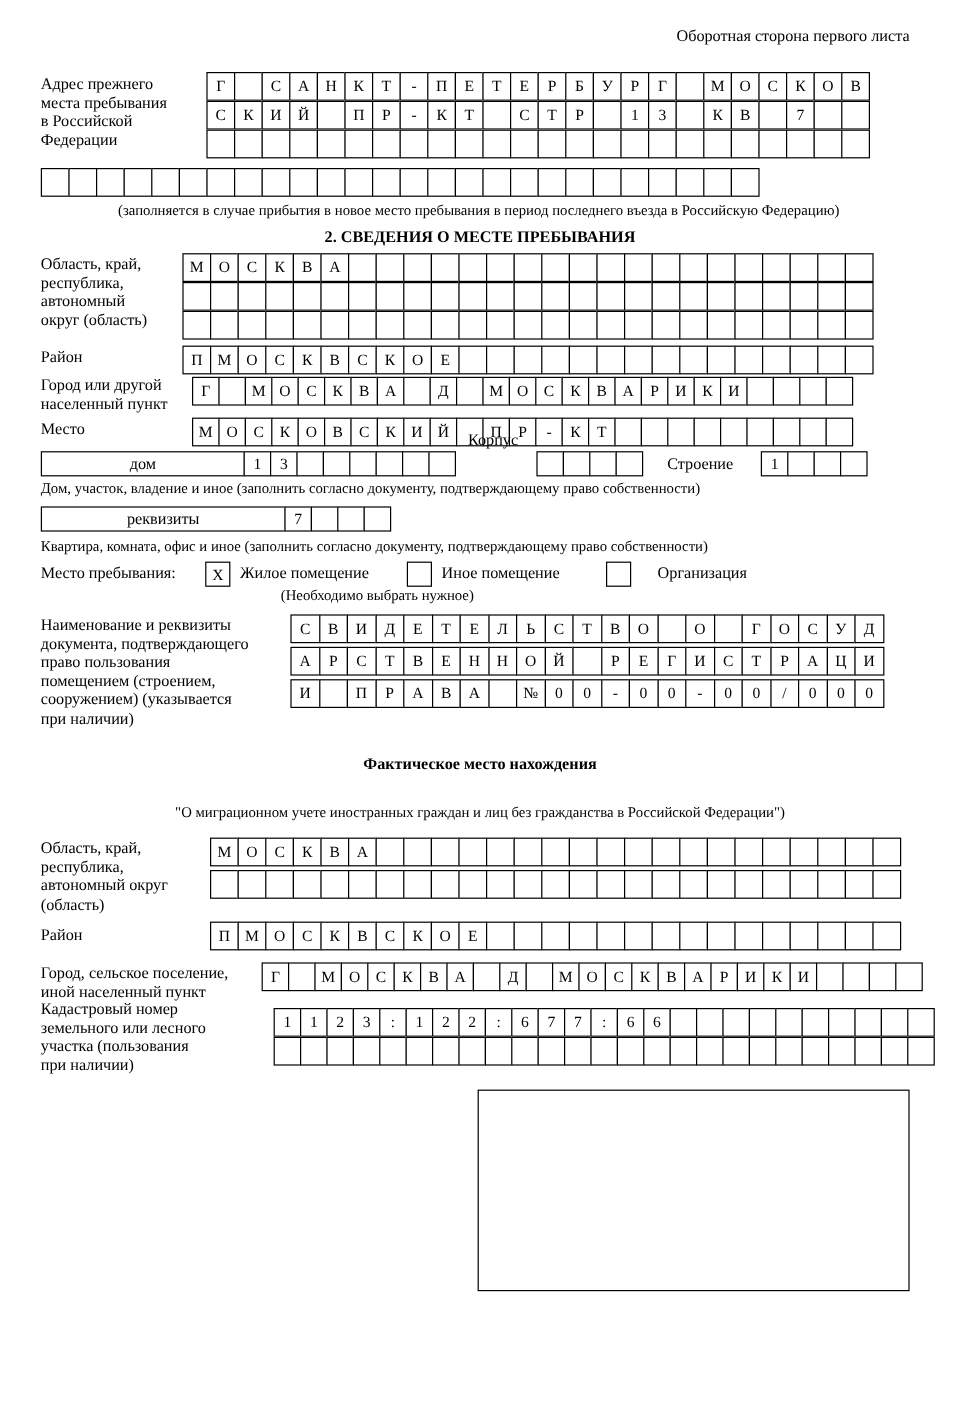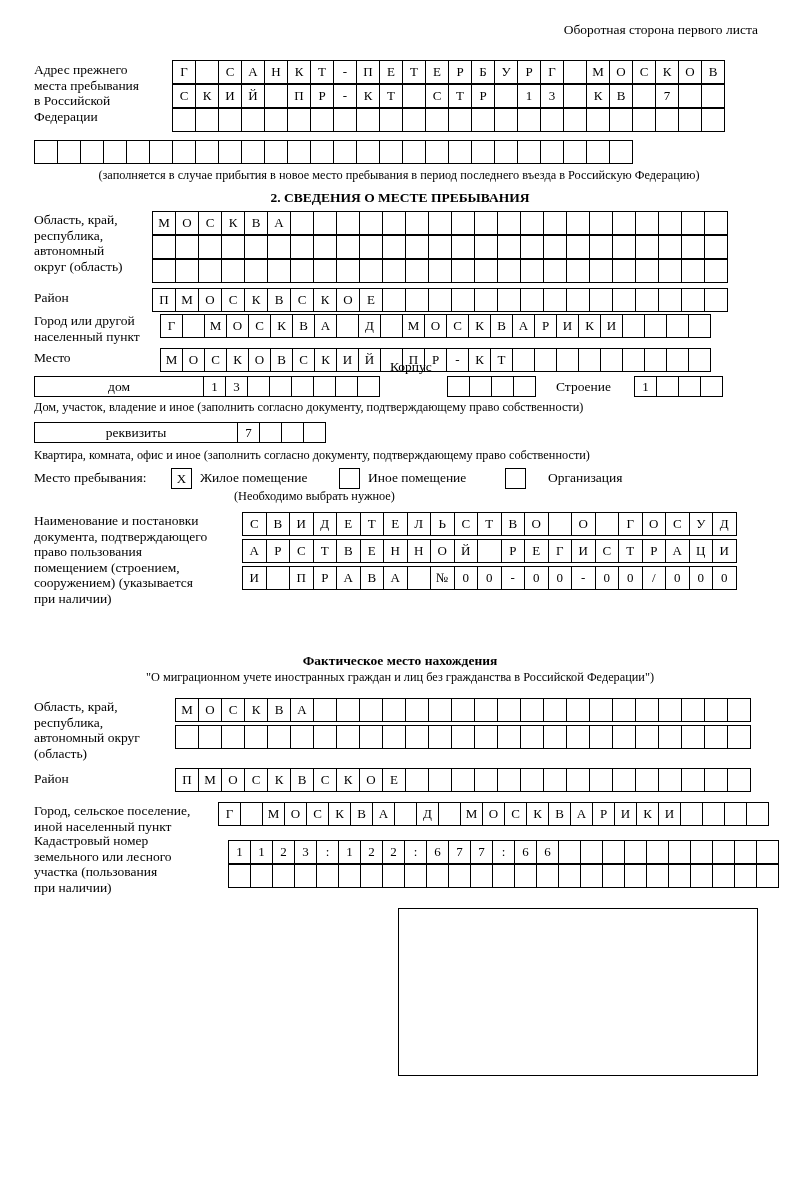--- a/index.html
+++ b/index.html
@@ -421,21 +421,21 @@
 
   <div class="lbl" style="left:34px; top:470px;">Место пребывания:</div>
   <div class="checkbox" style="left:171px; top:468px;">X</div>
   <div class="lbl" style="left:200px; top:470px;">Жилое помещение</div>
   <div class="checkbox" style="left:339px; top:468px;"></div>
   <div class="lbl" style="left:368px; top:470px;">Иное помещение</div>
   <div class="checkbox" style="left:505px; top:468px;"></div>
   <div class="lbl" style="left:548px; top:470px;">Организация</div>
   <div class="lbl small" style="left:234px; top:489px;">(Необходимо выбрать нужное)</div>
 
-  <div class="lbl" style="left:34px; top:513px; width:205px;">Наименование и постановки
+  <div class="lbl" style="left:34px; top:513px; width:205px;">Наименование и реквизиты
 документа, подтверждающего
 право пользования
 помещением (строением,
 сооружением) (указывается
 при наличии)</div>
   <div class="boxrow" id="s2-doc-0" style="left:242px; top:512px;">
       <div class="cell" style="width: 24.5px; height: 24px; line-height: 22px;">С</div>
       <div class="cell" style="width: 24.5px; height: 24px; line-height: 22px;">В</div>
       <div class="cell" style="width: 24.5px; height: 24px; line-height: 22px;">И</div>
       <div class="cell" style="width: 24.5px; height: 24px; line-height: 22px;">Д</div>
@@ -497,21 +497,21 @@
       <div class="cell" style="width: 24.5px; height: 24px; line-height: 22px;">0</div>
       <div class="cell" style="width: 24.5px; height: 24px; line-height: 22px;">-</div>
       <div class="cell" style="width: 24.5px; height: 24px; line-height: 22px;">0</div>
       <div class="cell" style="width: 24.5px; height: 24px; line-height: 22px;">0</div>
       <div class="cell" style="width: 24.5px; height: 24px; line-height: 22px;">/</div>
       <div class="cell" style="width: 24.5px; height: 24px; line-height: 22px;">0</div>
       <div class="cell" style="width: 24.5px; height: 24px; line-height: 22px;">0</div>
       <div class="cell" style="width: 24.5px; height: 24px; line-height: 22px;">0</div>
     </div>
 
-  <div class="lbl bold center" style="left:0px; top:629px; width:800px;margin-top:24px;">Фактическое место нахождения</div>
+  <div class="lbl bold center" style="left:0px; top:629px; width:800px;">Фактическое место нахождения</div>
   <div class="capt" style="left:0px; top:670px; width:800px;">"О миграционном учете иностранных граждан и лиц без гражданства в Российской Федерации")</div>
 
   <div class="lbl" style="left:34px; top:699px; width:150px;">Область, край,
 республика,
 автономный округ
 (область)</div>
   <div class="boxrow" id="s3-region-0" style="left:175px; top:698px;">
       <div class="cell" style="width: 24px; height: 24px; line-height: 22px;">М</div>
       <div class="cell" style="width: 24px; height: 24px; line-height: 22px;">О</div>
       <div class="cell" style="width: 24px; height: 24px; line-height: 22px;">С</div>

